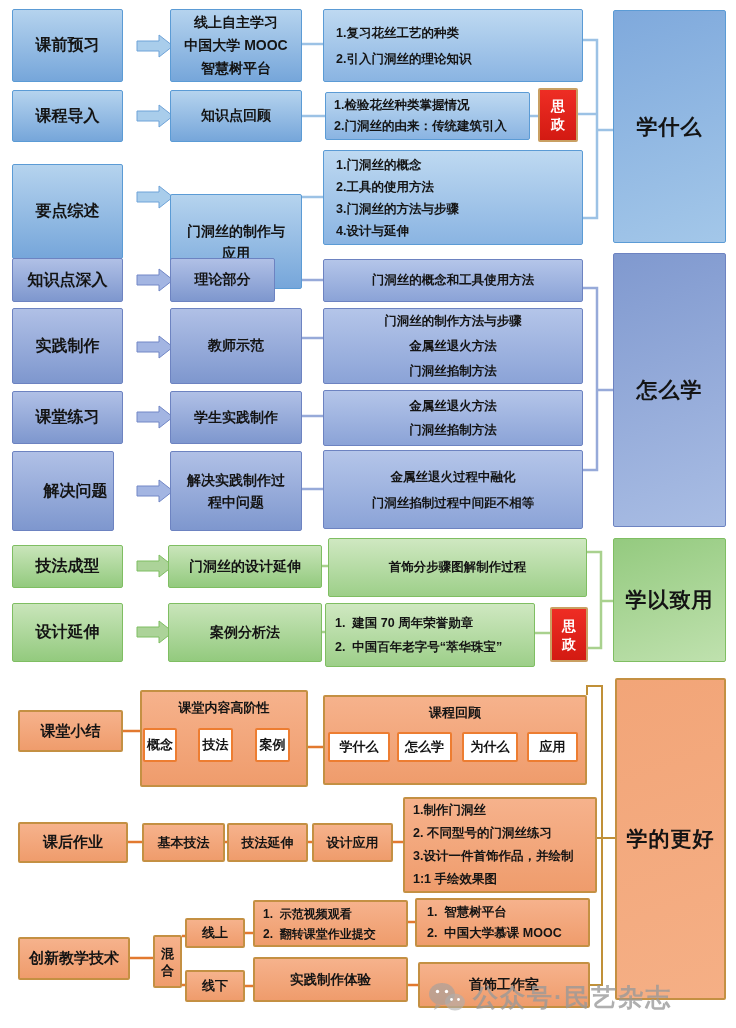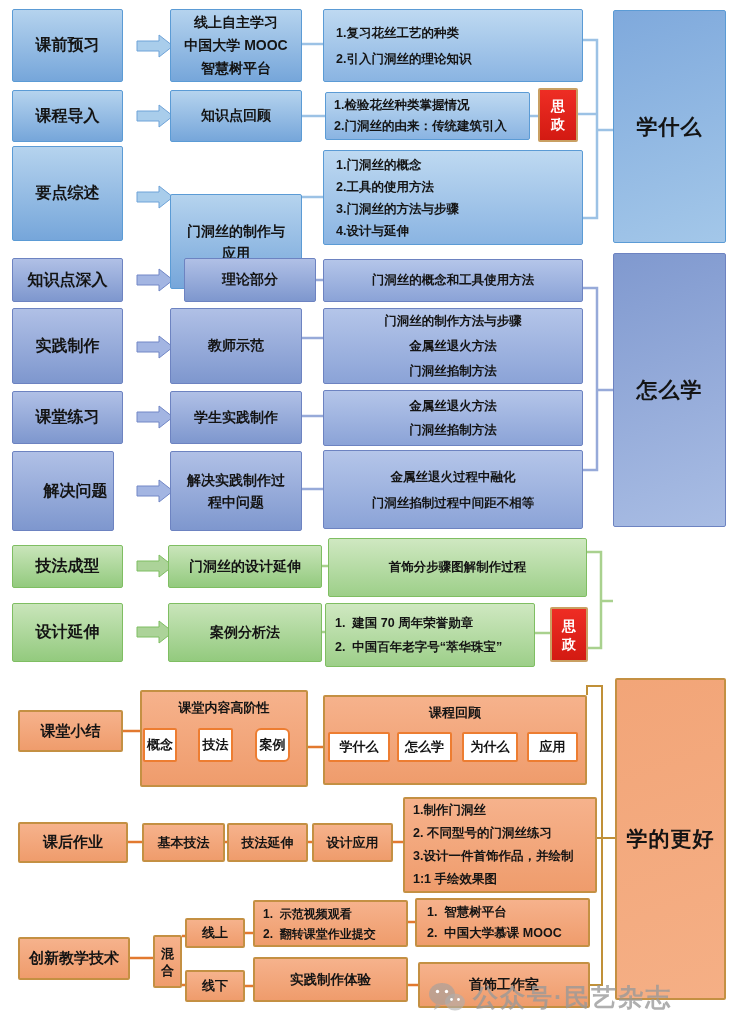--- a/index.html
+++ b/index.html
@@ -120,32 +120,32 @@
   <div class="bx b1 f14" style="left:170px;top:90px;width:132px;height:52px;">知识点回顾</div>
   <div class="bx b1c pts" style="left:325px;top:92px;width:205px;height:48px;line-height:21px;padding:0 8px;">
     <div>1.检验花丝种类掌握情况</div>
     <div>2.门洞丝的由来：传统建筑引入</div>
   </div>
   <div class="bx red col f14" style="left:538px;top:88px;width:40px;height:54px;line-height:18px;">
     <div>思</div>
     <div>政</div>
   </div>
 
-  <div class="bx b1 f16" style="left:12px;top:146px;width:111px;height:95px;">要点综述</div>
+  <div class="bx b1 f16" style="left:12px;top:164px;width:111px;height:95px;">要点综述</div>
   <div class="bx b1 f14" style="left:170px;top:150px;width:132px;height:95px;padding:0 14px;line-height:22px;margin-top:44px;">门洞丝的制作与应用</div>
   <div class="bx b1c pts" style="left:323px;top:150px;width:260px;height:95px;line-height:22px;">
     <div>1.门洞丝的概念</div>
     <div>2.工具的使用方法</div>
     <div>3.门洞丝的方法与步骤</div>
     <div>4.设计与延伸</div>
   </div>
   <div class="bx bigblue big" style="left:613px;top:10px;width:113px;height:233px;">学什么</div>
 
   <div class="bx b2 f16" style="left:12px;top:258px;width:111px;height:44px;">知识点深入</div>
-  <div class="bx b2 f14" style="left:184px;top:258px;width:132px;height:44px;text-align:right;">理论部分</div>
+  <div class="bx b2 f14" style="left:170px;top:258px;width:105px;height:44px;text-align:right;">理论部分</div>
   <div class="bx b2c ptc" style="left:323px;top:259px;width:260px;height:43px;">
     <div>门洞丝的概念和工具使用方法</div>
   </div>
 
   <div class="bx b2 f16" style="left:12px;top:308px;width:111px;height:76px;">实践制作</div>
   <div class="bx b2 f14" style="left:170px;top:308px;width:132px;height:76px;">教师示范</div>
   <div class="bx b2c ptc" style="left:323px;top:308px;width:260px;height:76px;line-height:25px;">
     <div>门洞丝的制作方法与步骤</div>
     <div>金属丝退火方法</div>
     <div>门洞丝掐制方法</div>
@@ -175,28 +175,29 @@
   <div class="bx gr f16" style="left:12px;top:603px;width:111px;height:59px;">设计延伸</div>
   <div class="bx gr f14" style="left:168px;top:603px;width:154px;height:59px;">案例分析法</div>
   <div class="bx grc pts pre" style="left:325px;top:603px;width:210px;height:64px;line-height:24px;padding:0 9px;">
     <div>1.  建国 70 周年荣誉勋章</div>
     <div>2.  中国百年老字号“萃华珠宝”</div>
   </div>
   <div class="bx red col f14" style="left:550px;top:607px;width:38px;height:55px;line-height:18px;">
     <div>思</div>
     <div>政</div>
   </div>
+  <div class="bx biggreen big" style="left:613px;top:538px;width:113px;height:124px;">学以致用</div>
 
   <div class="bx or f15" style="left:18px;top:710px;width:105px;height:42px;">课堂小结</div>
   <div class="bx or contbox" style="left:140px;top:690px;width:168px;height:97px;">
     <div class="cap">课堂内容高阶性</div>
   </div>
   <div class="bx chip f13" style="left:143px;top:728px;width:34px;height:34px;">概念</div>
   <div class="bx chip f13" style="left:198px;top:728px;width:35px;height:34px;">技法</div>
-  <div class="bx chip f13" style="left:255px;top:728px;width:35px;height:34px;border-radius:6px;">案例</div>
+  <div class="bx chip f13" style="left:255px;top:728px;width:35px;height:34px;">案例</div>
 
   <div class="bx or contbox" style="left:323px;top:695px;width:264px;height:90px;">
     <div class="cap">课程回顾</div>
   </div>
   <div class="bx chip f13" style="left:328px;top:732px;width:62px;height:30px;">学什么</div>
   <div class="bx chip f13" style="left:397px;top:732px;width:55px;height:30px;">怎么学</div>
   <div class="bx chip f13" style="left:462px;top:732px;width:56px;height:30px;">为什么</div>
   <div class="bx chip f13" style="left:527px;top:732px;width:51px;height:30px;">应用</div>
 
   <div class="bx or f15" style="left:18px;top:822px;width:110px;height:41px;">课后作业</div>

